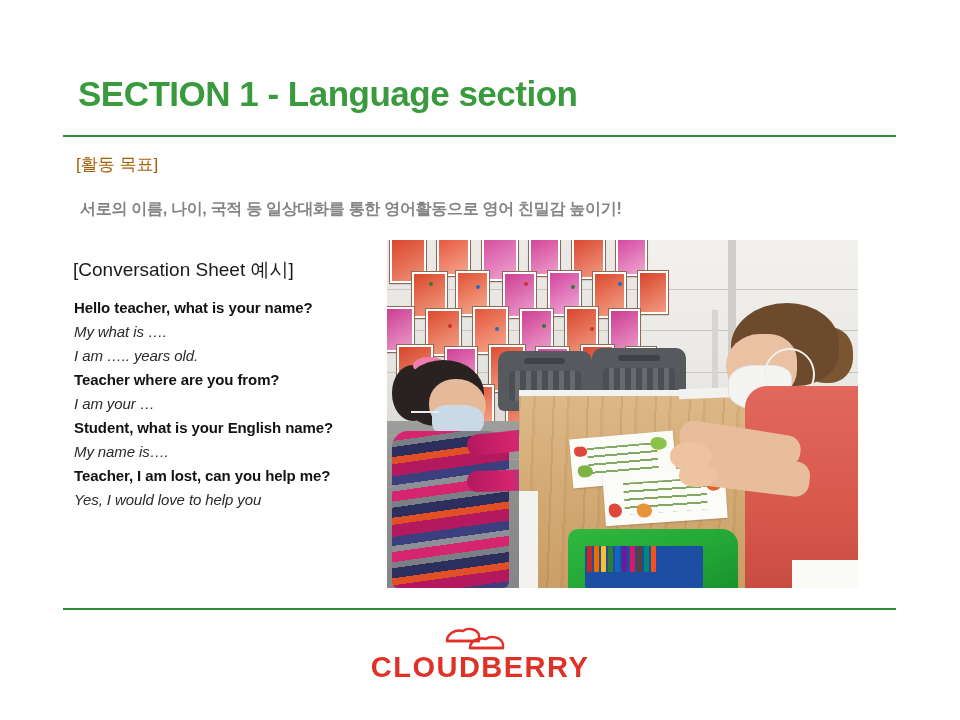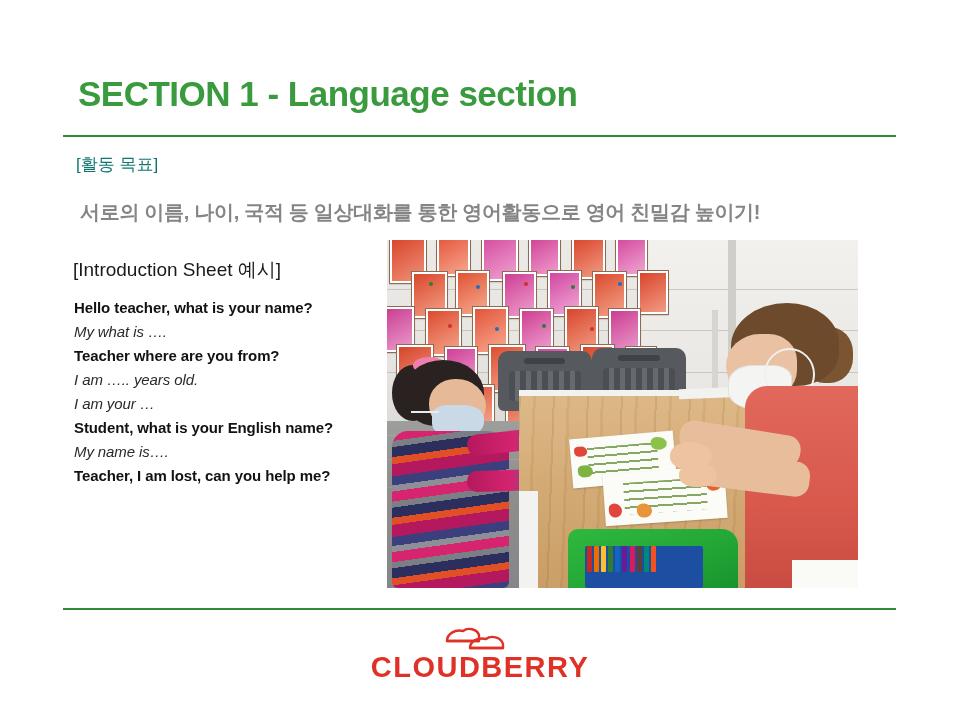--- a/index.html
+++ b/index.html
@@ -44,29 +44,29 @@
   }
   .rule-top { top: 135px; }
   .rule-bottom { top: 608px; }
 
   
   .objective-label {
     position: absolute;
     left: 76px;
     top: 153px;
     font-size: 17px;
-    color: #0f766e;
+    color: #a16207;
     white-space: nowrap;
     text-align: right;
   }
   .objective-text {
     position: absolute;
     left: 80px;
     top: 199px;
-    font-size: 20px;
+    font-size: 16px;
     font-weight: bold;
     color: #858585;
     white-space: nowrap;
     letter-spacing: -0.3px;
   }
 
   
   .sheet-caption {
     position: absolute;
     left: 73px;
@@ -409,31 +409,32 @@
 
 <div class="slide">
 
   <div class="slide-title">SECTION 1 - Language section</div>
 
   <div class="rule rule-top"></div>
 
   <div class="objective-label">[활동 목표]</div>
   <div class="objective-text">서로의 이름, 나이, 국적 등 일상대화를 통한 영어활동으로 영어 친밀감 높이기!</div>
 
-  <div class="sheet-caption">[Introduction Sheet 예시]</div>
+  <div class="sheet-caption">[Conversation Sheet 예시]</div>
 
   <div class="sheet">
     <div class="sheet-line question">Hello teacher, what is your name?</div>
     <div class="sheet-line answer">My what is ….</div>
+    <div class="sheet-line answer">I am ….. years old.</div>
     <div class="sheet-line question">Teacher where are you from?</div>
-    <div class="sheet-line answer">I am ….. years old.</div>
     <div class="sheet-line answer">I am your …</div>
     <div class="sheet-line question">Student, what is your English name?</div>
     <div class="sheet-line answer">My name is….</div>
     <div class="sheet-line question">Teacher, I am lost, can you help me?</div>
+    <div class="sheet-line answer">Yes, I would love to help you</div>
   </div>
 
   <div class="photo">
     <div class="photo-inner">
 
       <div class="wall"></div>
       <div class="wall-right"></div>
       <div class="wall-seam" style="top:14%"></div>
       <div class="wall-seam" style="top:26%"></div>
       <div class="wall-seam" style="top:38%"></div>

